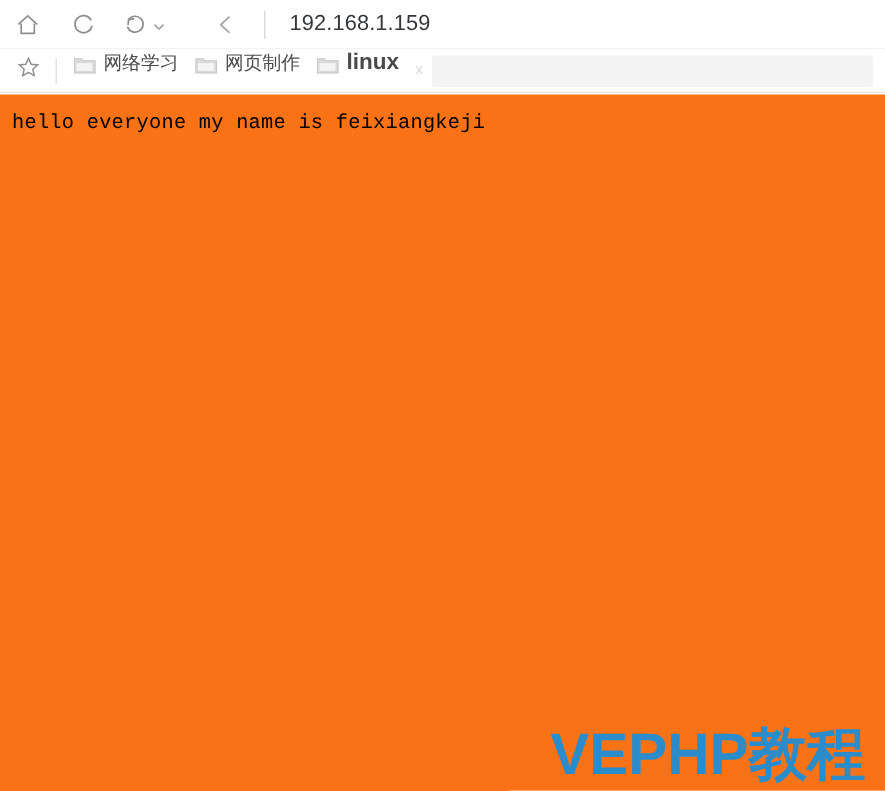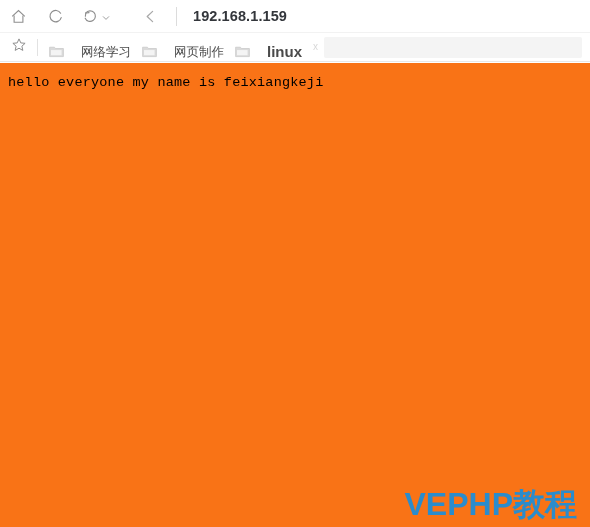--- a/index.html
+++ b/index.html
@@ -25,21 +25,20 @@
   }
 
   
   #nav-bar {
     height: 33px;
     display: flex;
     align-items: center;
     border-bottom: 1px solid #f2f2f2;
     background: #ffffff;
     box-sizing: border-box;
-    font-weight: bold;
   }
   .nav-btn {
     width: 37px;
     height: 32px;
     display: flex;
     align-items: center;
     justify-content: center;
     flex: 0 0 auto;
     cursor: default;
   }
@@ -98,26 +97,25 @@
   }
   #bm-divider {
     width: 1px;
     height: 17px;
     background: #e2e2e2;
     margin: 0 5px 0 5px;
     flex: 0 0 auto;
   }
   .bm-item {
     display: flex;
-    align-items: flex-end;
+    align-items: flex-start;
     height: 24px;
     padding: 0 5px;
     flex: 0 0 auto;
     cursor: default;
-    gap: 12px;
   }
   .bm-icon {
     width: 16px;
     height: 16px;
     flex: 0 0 auto;
     display: flex;
     align-items: center;
     justify-content: center;
   }
   .bm-label {
@@ -168,21 +166,21 @@
     line-height: 16px;
     letter-spacing: 0.2px;
   }
 
   
   #watermark {
     position: absolute;
     right: 13px;
     bottom: 6px;
     font-family: "Liberation Sans", sans-serif;
-    font-size: 32px;
+    font-size: 39px;
     font-weight: bold;
     color: #2b8ccc;
     letter-spacing: 0px;
     line-height: 34px;
     white-space: nowrap;
   }
 </style>
 </head>
 <body>
 

